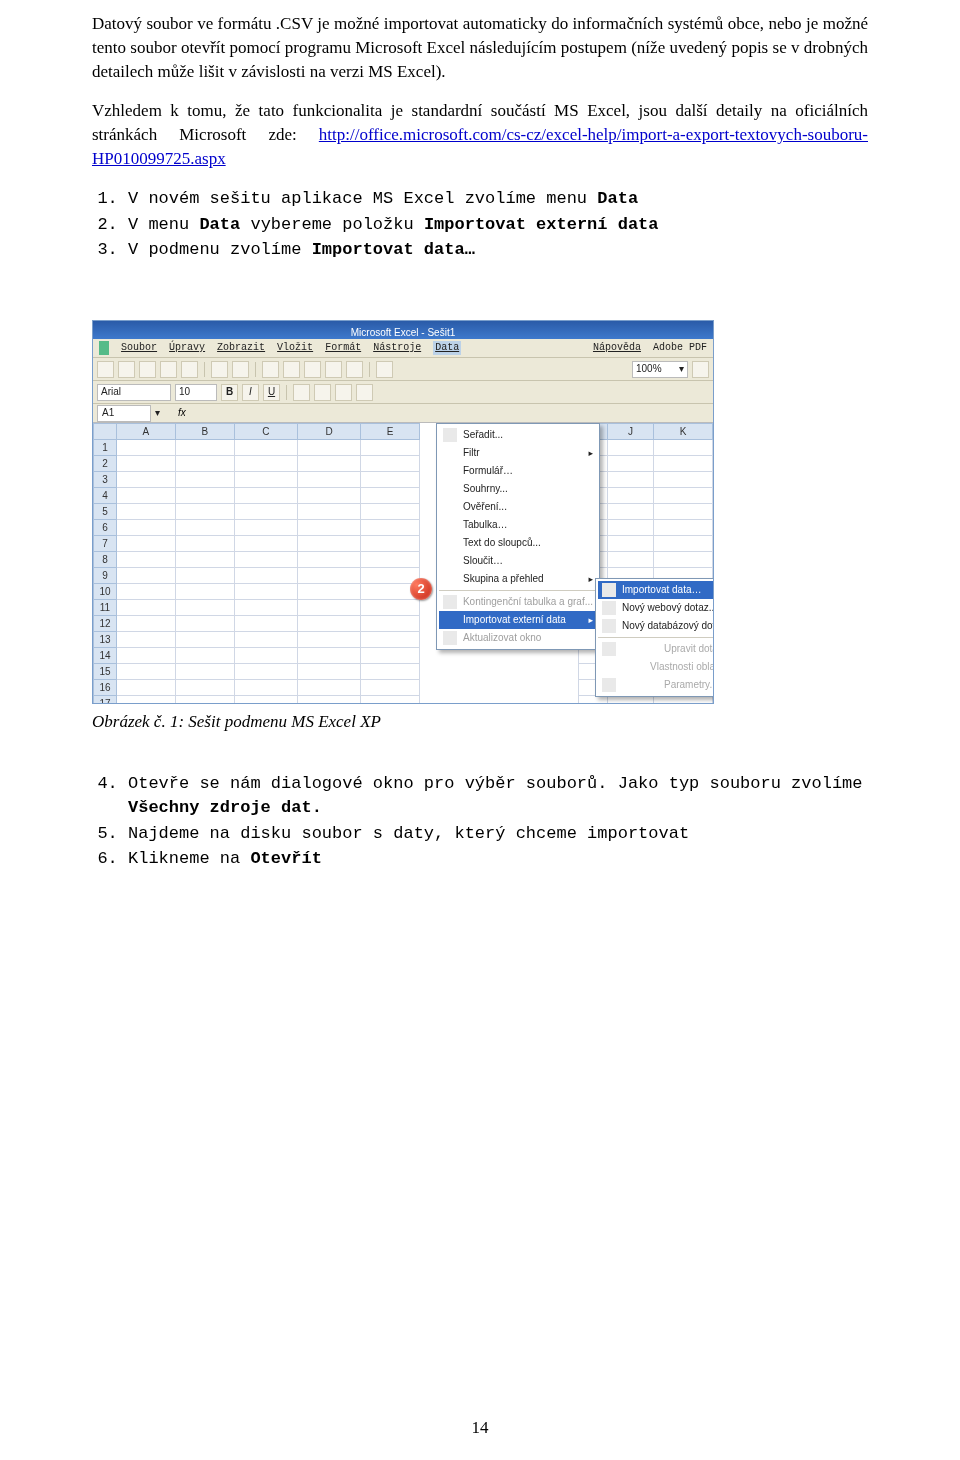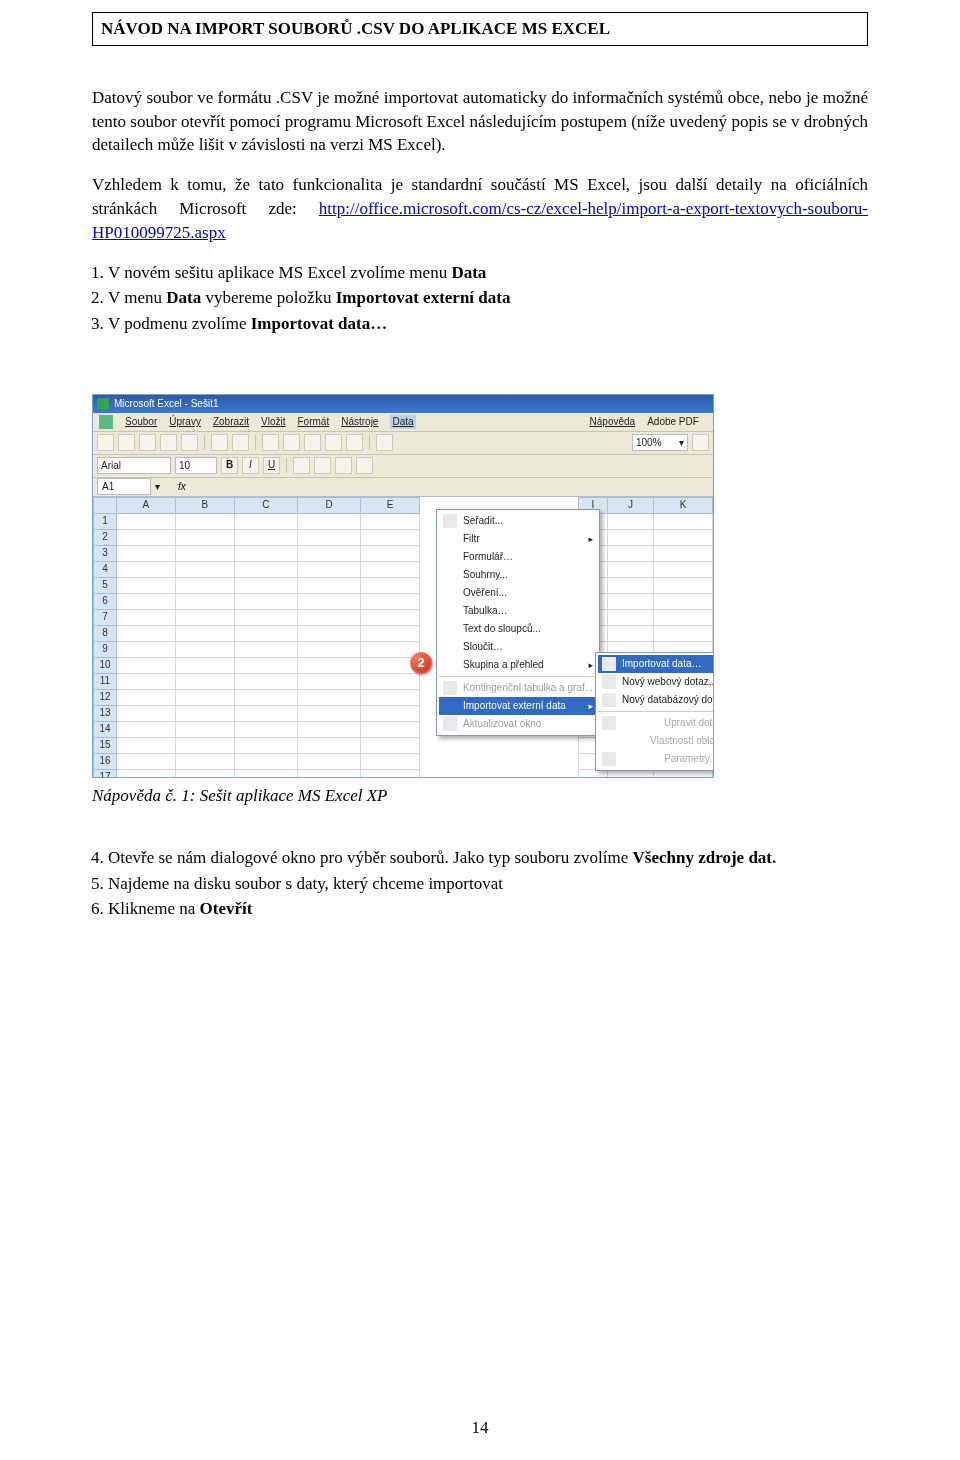--- a/index.html
+++ b/index.html
@@ -26,21 +26,21 @@
   .title-frame h1 {
     margin: 0;
     font-size: 17px;
     font-weight: bold;
     font-family: "Times New Roman", Times, serif;
   }
   p { margin: 0 0 16px 0; }
   .para { text-align: justify; }
   a { color: #0000cc; text-decoration: underline; }
   .img-popis { margin: 30px 0 18px 0; }
-  ol { margin: 0 0 24px 16px; padding: 0; }
+  ol { margin: 0 0 24px 36px; padding: 0; font-family: Liberation Mono, monospace; }
   ol li { margin: 2px 0; }
   .bold { font-weight: bold; }
 
   
   .excel {
     width: 620px;
     border: 1px solid #7a9ecb;
     font-family: Tahoma, Arial, sans-serif;
     font-size: 10px;
     color: #222;
@@ -49,34 +49,35 @@
     user-select: none;
   }
   .ex-titlebar {
     height: 18px;
     background: linear-gradient(#2a5ba8, #3e79cc);
     display: flex;
     align-items: center;
     padding: 0 4px;
     color: #fff;
     gap: 5px;
+    flex-direction: column;
   }
   .ex-icon {
     width: 12px; height: 12px;
     background: #2ea44f;
     display: inline-block;
   }
   .ex-menubar {
     background: #ece9d8;
     border-bottom: 1px solid #c8c4ae;
     display: flex;
     gap: 12px;
     padding: 2px 6px;
   }
-  .ex-menubar span { white-space: nowrap; position: relative; }
+  .ex-menubar span { white-space: nowrap; position: relative; font-family: Liberation Mono, monospace; }
   .ex-menubar .sel { background: #bcd2e8; padding: 0 2px; }
   .ex-toolbar1 {
     background: #ece9d8;
     border-bottom: 1px solid #c8c4ae;
     display: flex;
     align-items: center;
     gap: 4px;
     padding: 2px 4px;
     height: 18px;
   }
@@ -148,21 +149,21 @@
   table.sheet th.rowh { width: 22px; }
   table.sheet td {
     border: 1px solid #d0d7e5;
     height: 14px;
     padding: 0;
   }
   
   .menu1 {
     position: absolute;
     left: 343px;
-    top: 12px;
+    top: 0px;
     width: 158px;
     background: #fff;
     border: 1px solid #7f98b5;
     box-shadow: 3px 3px 4px rgba(0,0,0,.3);
     font-size: 10px;
     padding: 2px;
   }
   .menu1 .row, .menu2 .row {
     display: flex;
     align-items: center;
@@ -230,23 +231,20 @@
     left: 0; right: 0;
     text-align: center;
     font-size: 17px;
   }
 </style>
 </head>
 <body>
 
 <div class="page">
 
-  <div class="title-frame">
-    <h1>NÁVOD NA IMPORT SOUBORŮ .CSV DO APLIKACE MS EXCEL</h1>
-  </div>
 
   <p class="para">Datový soubor ve formátu .CSV je možné importovat automaticky do informačních systémů obce, nebo je možné tento soubor otevřít pomocí programu Microsoft Excel následujícím postupem (níže uvedený popis se v drobných detailech může lišit v závislosti na verzi MS Excel).</p>
 
   <p class="para">
     <span>Vzhledem k tomu, že tato funkcionalita je standardní součástí MS Excel, jsou další detaily na oficiálních stránkách Microsoft zde: </span><a href="#">http://office.microsoft.com/cs-cz/excel-help/import-a-export-textovych-souboru-HP010099725.aspx</a>
   </p>
 
 
   <ol>
     <li>
@@ -628,21 +626,21 @@
             <span class="mi-icon"></span>
             <span>Parametry...</span>
           </div>
       </div>
 
       <div class="badge" style="left:317px; top:155px;">2</div>
 
     </div>
   </div>
 
-  <div class="caption">Nápověda č. 1: Sešit aplikace MS Excel XP</div>
+  <div class="caption">Obrázek č. 1: Sešit podmenu MS Excel XP</div>
 
   <ol start="4">
     <li>
       <span>Otevře se nám dialogové okno pro výběr souborů. Jako typ souboru zvolíme </span><span class="bold">Všechny zdroje dat.</span>
     </li>
     <li>Najdeme na disku soubor s daty, který chceme importovat</li>
     <li>
       <span>Klikneme na </span><span class="bold">Otevřít</span>
     </li>
   </ol>

